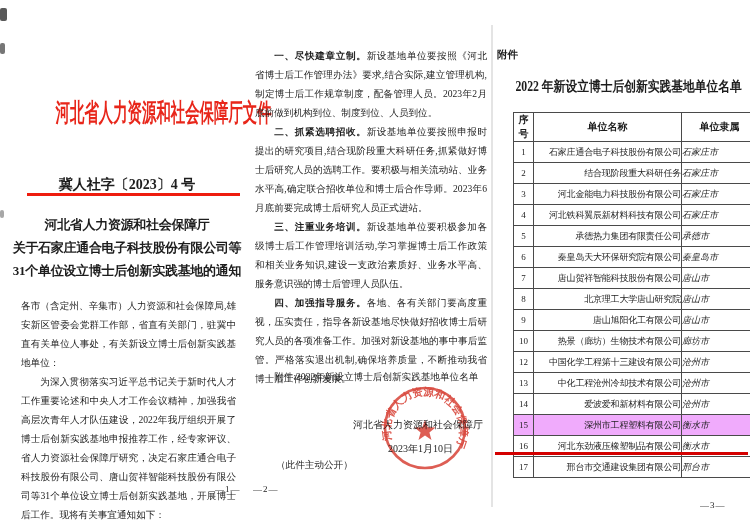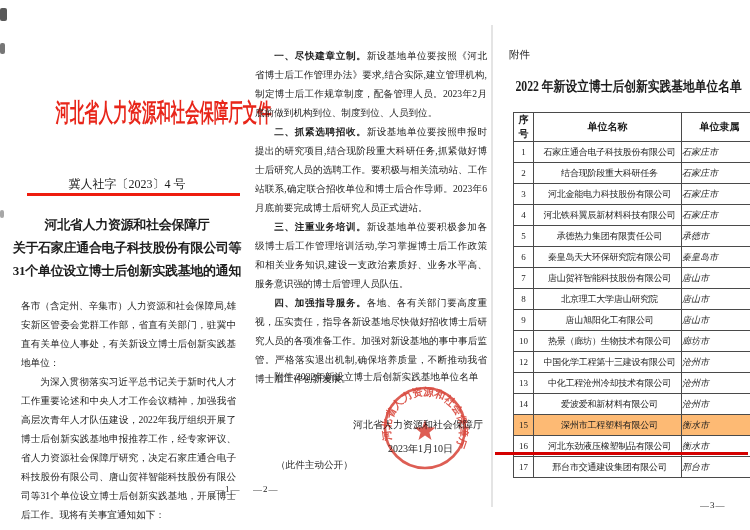--- a/index.html
+++ b/index.html
@@ -9,21 +9,21 @@
   .page { position:absolute; top:0; height:530px; }
   #page1 { left:8px;   width:238px; }
   #page2 { left:250px; width:240px; }
   #page3 { left:495px; width:255px; }
 
   
   .banner { position:absolute; top:97px; left:0; width:100%; text-align:center;
             font-size:24px; font-weight:bold; color:#e8261a; white-space:nowrap;
             transform:scale(0.60,1.05); transform-origin:center; letter-spacing:0; }
   .doc-number { position:absolute; top:176px; left:0; width:100%; text-align:center;
-                font-size:12px; font-weight:normal; }
+                font-size:14px; font-weight:bold; }
   .red-rule { position:absolute; top:193px; left:19px; width:213px; height:2.5px;
               background:#ee1c0e; }
   .doc-title { position:absolute; top:213px; left:0; width:100%; text-align:center;
                font-size:13px; font-weight:bold; line-height:23px; letter-spacing:-0.3px; }
   .p1-body { position:absolute; top:296px; left:13px; width:215px;
              font-size:9.6px; line-height:19px; text-align:justify; }
   .p1-body p.indent { text-indent:2em; }
   .pagenum { position:absolute; font-size:9px; color:#222; letter-spacing:1px; }
   #p1-num { top:484px; left:207px; }
   #p2-num { top:484px; left:3px; }
@@ -36,34 +36,34 @@
   .p2-text b { letter-spacing:0.2px;margin-top:44px; }
   .attachment-line { position:absolute; top:371px; left:5px; width:232px;
                      font-size:9.6px; text-indent:2em; }
   .issuer { position:absolute; top:418px; left:103px; font-size:10px; white-space:nowrap; }
   .issue-date { position:absolute; top:442px; left:138px; font-size:10px; white-space:nowrap; }
   .disclosure { position:absolute; top:459px; left:26px; font-size:9.6px; }
   .seal { position:absolute; top:384px; left:131px; width:88px; height:88px;
           mix-blend-mode:multiply; opacity:0.92; }
 
   
-  .att-label { position:absolute; top:48px; left:14px; font-size:10.5px; font-weight:normal; }
+  .att-label { position:absolute; top:48px; left:2px; font-size:10.5px; font-weight:bold; }
   .p3-title { position:absolute; top:78px; left:0; width:100%; text-align:center;
               font-size:14px; font-weight:bold; white-space:nowrap;
               transform:scale(0.84,1); transform-origin:center; }
   table.units { position:absolute; top:112px; left:18px; width:244px;
                 border-collapse:collapse; table-layout:fixed; }
   table.units th, table.units td { border:1px solid #4a4a4a; overflow:hidden; }
   table.units th { height:26px; font-size:10px; font-weight:bold; text-align:center; }
   table.units td { height:21px; font-size:9px; }
   td.no   { width:20px; text-align:center; }
-  td.name { width:148px; text-align:center; padding-left:4px; letter-spacing:-0.2px; }
+  td.name { width:148px; text-align:right; padding-left:4px; letter-spacing:-0.2px; }
   td.city { width:76px; text-align:left;font-style:italic; }
   col.c-no{width:20px;} col.c-name{width:148px;} col.c-city{width:76px;}
-  tr.hl td { background:#fdba74; }
+  tr.hl td { background:#f0abfc; }
   .hl-underline { position:absolute; top:452px; left:0; width:253px; height:2.5px;
                   background:#d40000; }
 
   
   .smudge { position:absolute; background:#3c3c3c; border-radius:2px; }
   #smudge1 { left:0; top:8px;  width:7px; height:13px; opacity:.85; }
   #smudge2 { left:0; top:43px; width:5px; height:11px; opacity:.7; }
   #smudge3 { left:0; top:210px; width:4px; height:8px; opacity:.45; }
   .page-edge { position:absolute; left:491px; top:25px; width:1.5px; height:482px;
                background:#d9d9d9; opacity:.7; }
@@ -88,21 +88,21 @@
   <div class="p1-body">
     <p>各市（含定州、辛集市）人力资源和社会保障局,雄安新区管委会党群工作部，省直有关部门，驻冀中直有关单位人事处，有关新设立博士后创新实践基地单位：</p>
     <p class="indent">为深入贯彻落实习近平总书记关于新时代人才工作重要论述和中央人才工作会议精神，加强我省高层次青年人才队伍建设，2022年我厅组织开展了博士后创新实践基地申报推荐工作，经专家评议、省人力资源社会保障厅研究，决定石家庄通合电子科技股份有限公司、唐山贺祥智能科技股份有限公司等31个单位设立博士后创新实践基地，开展博士后工作。现将有关事宜通知如下：</p>
   </div>
   <div class="pagenum" id="p1-num">—1—</div>
 </div>
 
 <div class="page" id="page2">
   <div class="p2-text">
     <p><b>一、尽快建章立制。</b><span>新设基地单位要按照《河北省博士后工作管理办法》要求,结合实际,建立管理机构,制定博士后工作规章制度，配备管理人员。2023年2月底前做到机构到位、制度到位、人员到位。</span></p>
-    <p><b>二、抓紧选聘招收。</b><span>新设基地单位要按照申报时提出的研究项目,结合现阶段重大科研任务,抓紧做好博士后研究人员的选聘工作。要积极与相关流动站、工作站联系,确定联合招收单位和博士后合作导师。2023年6月底前要完成博士后研究人员正式进站。</span></p>
+    <p><b>二、抓紧选聘招收。</b><span>新设基地单位要按照申报时提出的研究项目,结合现阶段重大科研任务,抓紧做好博士后研究人员的选聘工作。要积极与相关流动站、业务水平高,确定联合招收单位和博士后合作导师。2023年6月底前要完成博士后研究人员正式进站。</span></p>
     <p><b>三、注重业务培训。</b><span>新设基地单位要积极参加各级博士后工作管理培训活动,学习掌握博士后工作政策和相关业务知识,建设一支政治素质好、业务水平高、服务意识强的博士后管理人员队伍。</span></p>
     <p><b>四、加强指导服务。</b><span>各地、各有关部门要高度重视，压实责任，指导各新设基地尽快做好招收博士后研究人员的各项准备工作。加强对新设基地的事中事后监管。严格落实退出机制,确保培养质量，不断推动我省博士后工作创新发展。</span></p>
   </div>
   <div class="attachment-line">附件:2022年新设立博士后创新实践基地单位名单</div>
   <div class="issuer">河北省人力资源和社会保障厅</div>
   <div class="issue-date">2023年1月10日</div>
   <div class="disclosure">（此件主动公开）</div>
 
   <svg class="seal" viewBox="0 0 88 88">
     <circle cx="44" cy="44" r="40" fill="none" stroke="#d5372b" stroke-width="2.6" opacity="0.88"></circle>

